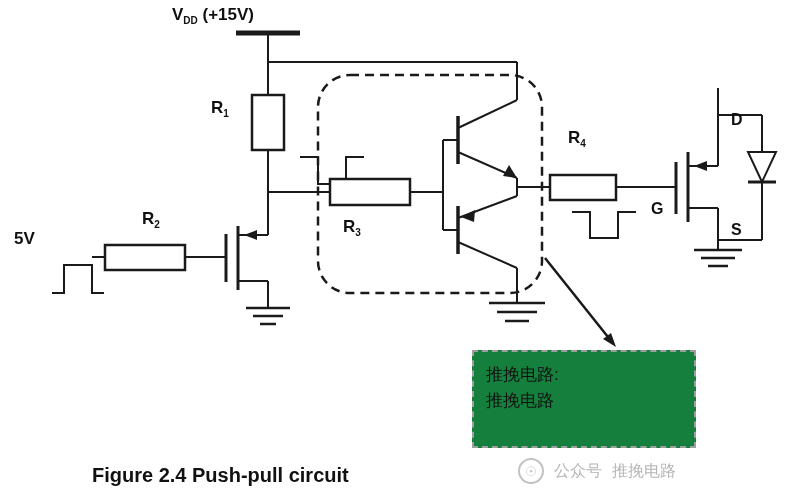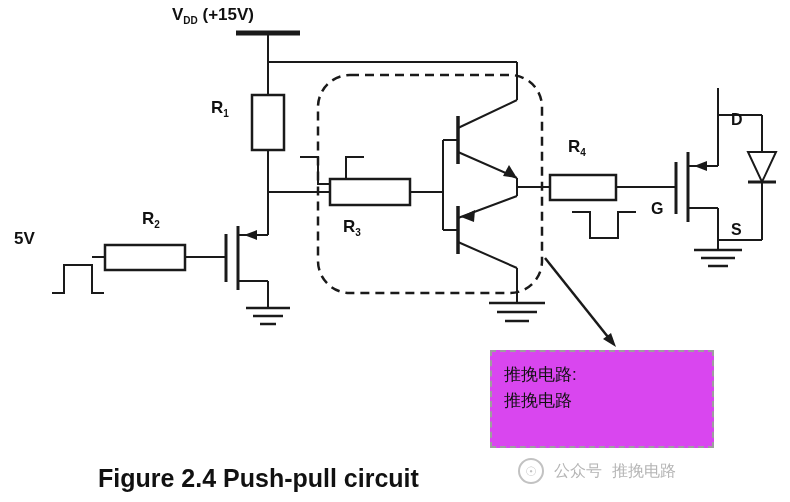--- a/index.html
+++ b/index.html
@@ -16,34 +16,34 @@
     font-weight:bold;
     color:#111;
     font-size:17px;
     white-space:nowrap;
     line-height:1;
   }
   .lbl sub{font-size:10px;line-height:1;}
   .pin{font-size:16px;}
   .annotation-box{
     position:absolute;
-    left:490px;top:350px;
+    left:472px;top:350px;
     width:196px;height:74px;
     border:2px dashed #9e9e9e;
-    background:#d946ef;
+    background:#15803d;
     padding:10px 12px;
     font-size:17px;
     color:#111;
     line-height:1.5;
   }
   .annotation-box .ann-line{white-space:nowrap;}
   .caption{
     position:absolute;
-    left:98px;top:464px;
-    font-size:25px;
+    left:92px;top:464px;
+    font-size:20px;
     font-weight:bold;
     color:#111;
   }
   .watermark{
     position:absolute;
     left:518px;top:458px;
     display:flex;align-items:center;gap:10px;
     color:#b5b5b5;
     font-size:16px;
   }
@@ -164,21 +164,21 @@
   </svg>
 
   <span class="lbl" style="left:172px;top:6px;"><span>V</span><sub>DD</sub><span> (+15V)</span></span>
 
   <span class="lbl" style="left:211px;top:99px;"><span>R</span><sub>1</sub></span>
 
   <span class="lbl" style="left:142px;top:210px;"><span>R</span><sub>2</sub></span>
 
   <span class="lbl" style="left:343px;top:218px;"><span>R</span><sub>3</sub></span>
 
-  <span class="lbl" style="left:568px;top:138px;"><span>R</span><sub>4</sub></span>
+  <span class="lbl" style="left:568px;top:129px;"><span>R</span><sub>4</sub></span>
 
   <span class="lbl" style="left:14px;top:230px;">5V</span>
 
   <span class="lbl pin" style="left:731px;top:112px;">D</span>
   <span class="lbl pin" style="left:651px;top:201px;">G</span>
   <span class="lbl pin" style="left:731px;top:222px;">S</span>
 
   <div class="annotation-box">
     <div class="ann-line">推挽电路:</div>
     <div class="ann-line">推挽电路</div>

